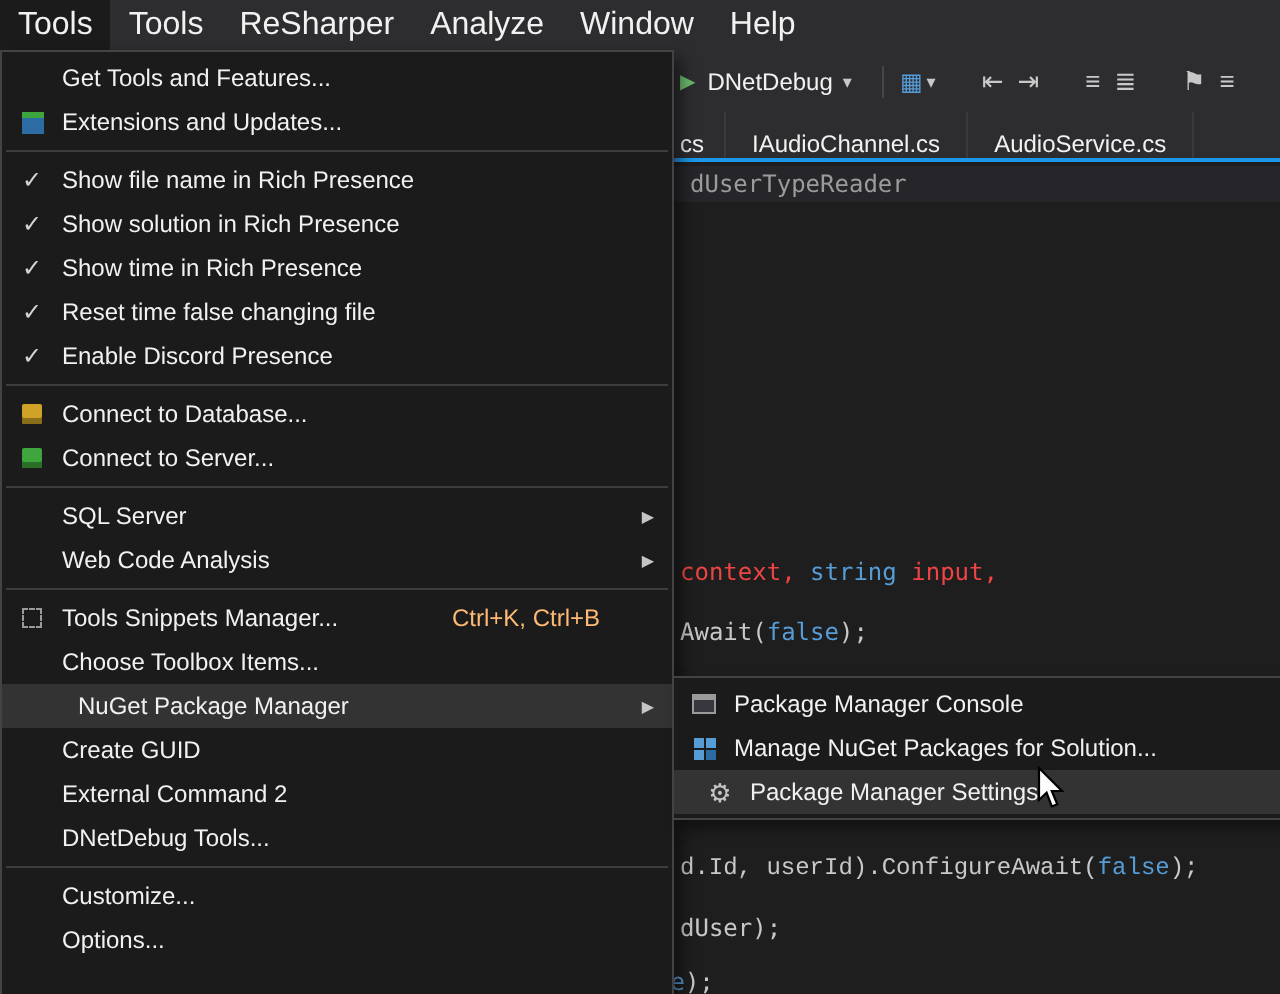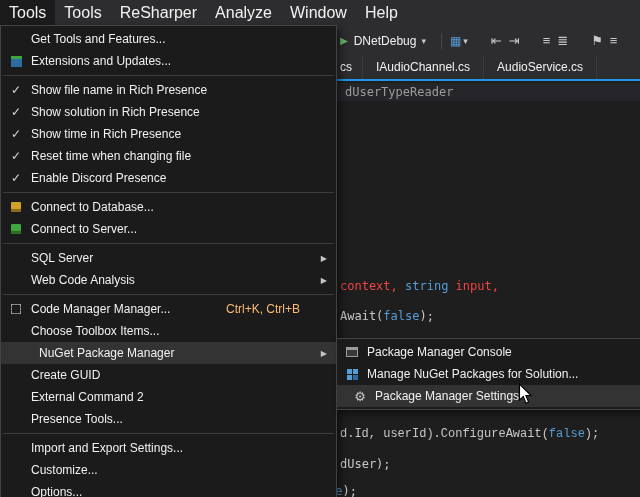--- a/index.html
+++ b/index.html
@@ -25,21 +25,21 @@
   .runlbl { margin:0 5px 0 6px; color:#f1f1f1; }
   .chev { font-size:9px; color:#c8c8c8; }
   .panel { color:#569cd6; font-size:12px; margin-right:2px; }
   .vsep { width:1px; height:16px; background:#46464a; margin:0 8px; flex:none; }
   .gap { width:16px; flex:none; }
   .g { font-size:13px; color:#c8c8c8; }
 
   
   .tabbar { position:absolute; top:56px; left:0; right:0; height:25px; background:#2d2d30; border-bottom:2px solid #1c97ea; display:flex; align-items:stretch; z-index:4; color:#f1f1f1; font-size:12px; }
   .tabspacer { width:337px; flex:none; }
-  .tab { padding:4px 13px 0; display:flex; align-items:flex-start; border-right:1px solid #3a3a3e; }
+  .tab { padding:4px 13px 0; display:flex; align-items:flex-end; border-right:1px solid #3a3a3e; }
   .tab.partial { padding:4px 10px 0 3px; }
 
   
   .crumbband { position:absolute; top:83px; left:337px; right:0; height:18px; background:#26262a; z-index:3; display:flex; align-items:center; }
   .crumb { margin-left:8px; font-family:"DejaVu Sans Mono",monospace; font-size:12px; color:#9b9b9b; }
 
   
   .dropdown { position:absolute; top:25px; left:0; width:337px; height:478px; background:#1b1b1c; border:1px solid #434346; box-shadow:4px 4px 7px rgba(0,0,0,.45); z-index:40; padding:2px 0; color:#f1f1f1; font-size:12px; }
   .submenu { position:absolute; top:338px; left:336px; width:312px; background:#1b1b1c; border:1px solid #434346; box-shadow:4px 4px 7px rgba(0,0,0,.45); z-index:50; padding:2px 0; color:#f1f1f1; font-size:12px; }
   .mi { height:22px; display:flex; align-items:center; position:relative; padding-right:14px; }
@@ -165,21 +165,21 @@
     <div class="mi">
         <span class="gutter">
           <span class="check">✓</span>
         </span>
         <span class="lbl">Show time in Rich Presence</span>
       </div>
     <div class="mi">
         <span class="gutter">
           <span class="check">✓</span>
         </span>
-        <span class="lbl">Reset time when changing file</span>
+        <span class="lbl">Reset time false changing file</span>
       </div>
     <div class="mi">
         <span class="gutter">
           <span class="check">✓</span>
         </span>
         <span class="lbl">Enable Discord Presence</span>
       </div>
     <div class="sep"></div>
     <div class="mi">
         <span class="gutter">
@@ -202,21 +202,21 @@
     <div class="mi">
         <span class="gutter"></span>
         <span class="lbl">Web Code Analysis</span>
         <span class="sub-arrow">▶</span>
       </div>
     <div class="sep"></div>
     <div class="mi">
         <span class="gutter">
           <span class="snip-icon"></span>
         </span>
-        <span class="lbl">Code Manager Manager...</span>
+        <span class="lbl">Tools Snippets Manager...</span>
         <span class="shortcut">Ctrl+K, Ctrl+B</span>
       </div>
     <div class="mi">
         <span class="gutter"></span>
         <span class="lbl">Choose Toolbox Items...</span>
       </div>
     <div class="mi hl">
         <span class="gutter"></span>
         <span class="lbl">NuGet Package Manager</span>
         <span class="sub-arrow">▶</span>
@@ -224,27 +224,23 @@
     <div class="mi">
         <span class="gutter"></span>
         <span class="lbl">Create GUID</span>
       </div>
     <div class="mi">
         <span class="gutter"></span>
         <span class="lbl">External Command 2</span>
       </div>
     <div class="mi">
         <span class="gutter"></span>
-        <span class="lbl">Presence Tools...</span>
-      </div>
-    <div class="sep"></div>
-    <div class="mi">
-        <span class="gutter"></span>
-        <span class="lbl">Import and Export Settings...</span>
-      </div>
+        <span class="lbl">DNetDebug Tools...</span>
+      </div>
+    <div class="sep"></div>
     <div class="mi">
         <span class="gutter"></span>
         <span class="lbl">Customize...</span>
       </div>
     <div class="mi">
         <span class="gutter"></span>
         <span class="lbl">Options...</span>
       </div>
   </div>
 

